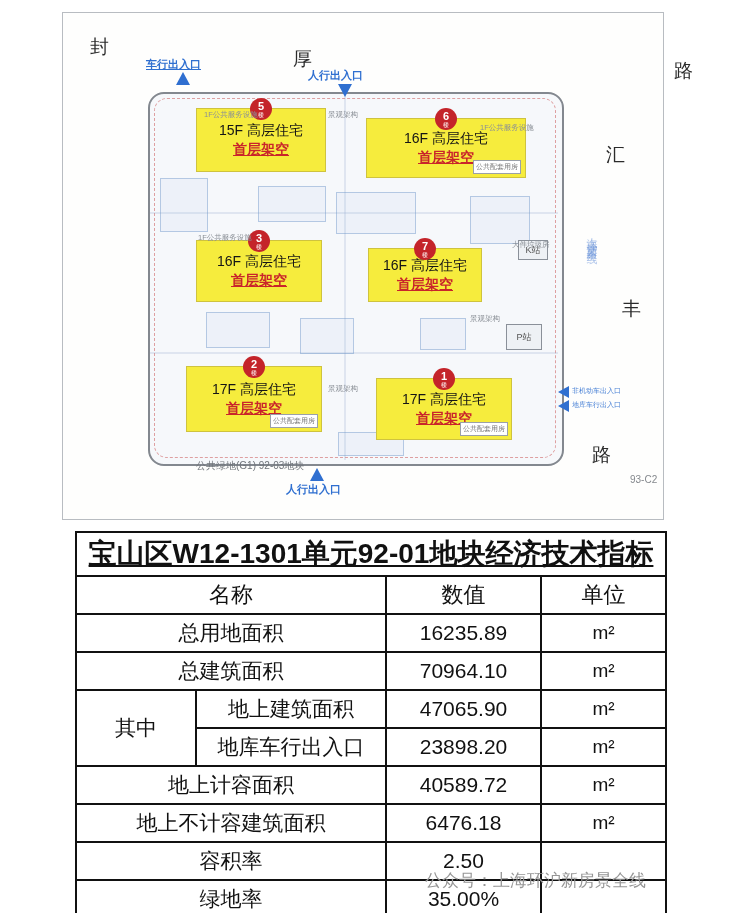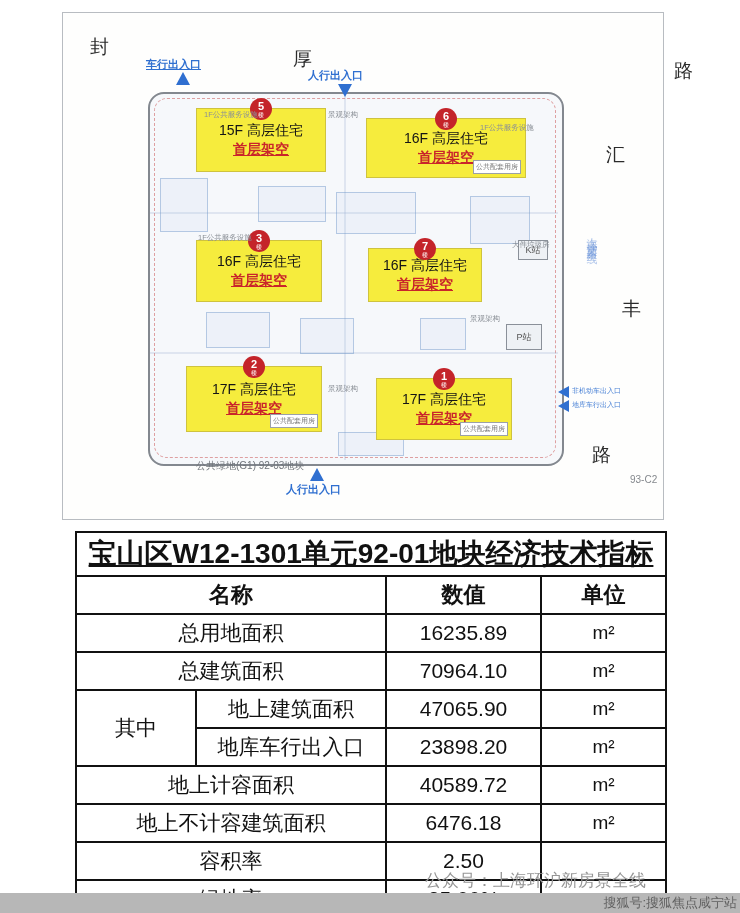--- a/index.html
+++ b/index.html
@@ -42,21 +42,21 @@
   .tri-down{border-left:7px solid transparent;border-right:7px solid transparent;border-top:13px solid #2f6fd0;}
   .tri-left{border-top:6px solid transparent;border-bottom:6px solid transparent;border-right:11px solid #2f6fd0;}
   .v-watermark{position:absolute;writing-mode:vertical-rl;color:rgba(96,140,214,.45);
                font-size:11px;letter-spacing:2px;z-index:1;}
 
   
   .spec-table{position:absolute;left:75px;top:531px;width:590px;border-collapse:collapse;table-layout:fixed;}
   .spec-table td{border:2px solid #111;text-align:center;vertical-align:middle;color:#111;
                  overflow:hidden;white-space:nowrap;}
   .t-title{font-size:28px;font-weight:700;height:40px;text-decoration:underline;}
-  .t-head{font-size:22px;font-weight:700;height:34px;}
+  .t-head{font-size:22px;font-weight:400;height:34px;}
   .t-cell{font-size:21px;height:34px;}
   .t-unit{font-size:19px;}
 
   
   .wm-footer{position:absolute;left:425px;top:869px;font-size:17px;color:#969696;
              white-space:nowrap;z-index:6;}
   .bottom-bar{position:absolute;left:0;top:893px;width:740px;height:20px;background:#b7b7b7;
               display:flex;align-items:center;justify-content:flex-end;z-index:6;}
   .bottom-bar-text{font-size:13px;color:#5f5f5f;padding-right:3px;white-space:nowrap;}
 </style>
@@ -228,17 +228,14 @@
     </tr>
     <tr>
       <td colspan="2" class="t-cell">绿地率</td>
       <td class="t-cell">35.00%</td>
       <td class="t-cell t-unit"></td>
     </tr>
   </tbody>
     </table>
 
   <div class="wm-footer">公众号：上海环沪新房景全线</div>
-  <div class="bottom-bar">
-    <span class="bottom-bar-text">搜狐号:搜狐焦点咸宁站</span>
-  </div>
 
 </div>
 
 </body></html>

